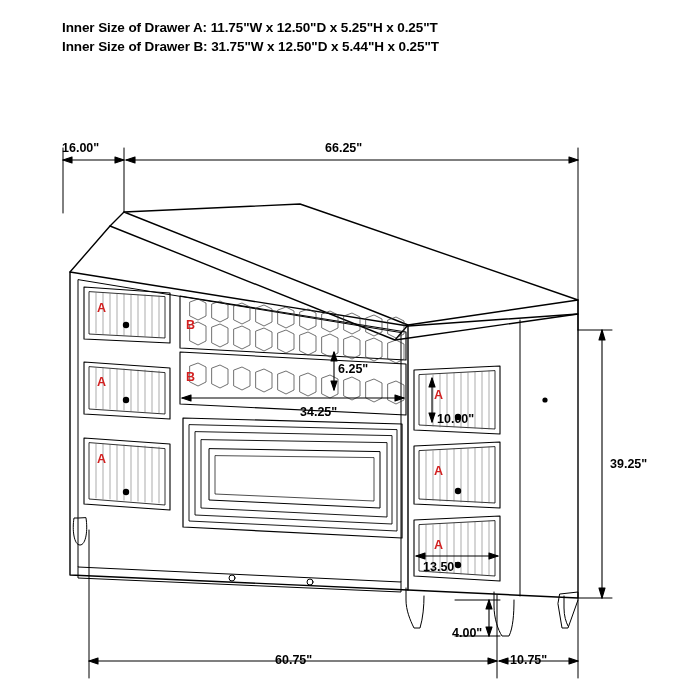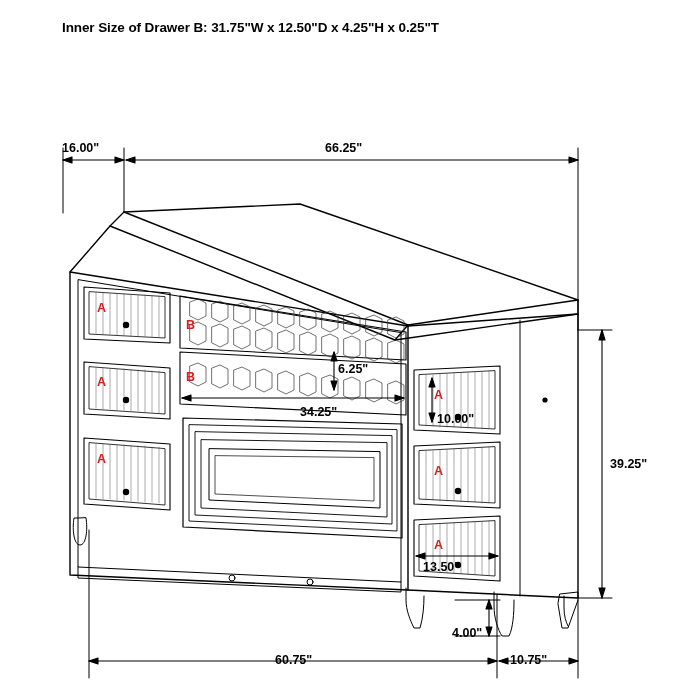--- a/index.html
+++ b/index.html
@@ -56,21 +56,22 @@
     position: absolute;
     font-size: 12.5px;
     font-weight: bold;
     white-space: nowrap;
   }
 </style>
 </head>
 <body>
 
 <div class="header">
-  <div class="line">Inner Size of Drawer B: 31.75"W x 12.50"D x 4.25"H x 0.25"T</div>
+  <div class="line">Inner Size of Drawer A: 11.75"W x 12.50"D x 5.25"H x 0.25"T</div>
+  <div class="line">Inner Size of Drawer B: 31.75"W x 12.50"D x 5.44"H x 0.25"T</div>
 </div>
 
 <div class="stage">
 
   <svg width="700" height="700" viewBox="0 0 700 700">
     <g stroke="#000" fill="none" stroke-width="1.2" stroke-linecap="round" stroke-linejoin="round">
 
       <g stroke-width="1">
         <line x1="63" y1="148" x2="63" y2="213"></line>
         <line x1="124" y1="148" x2="124" y2="212"></line>

